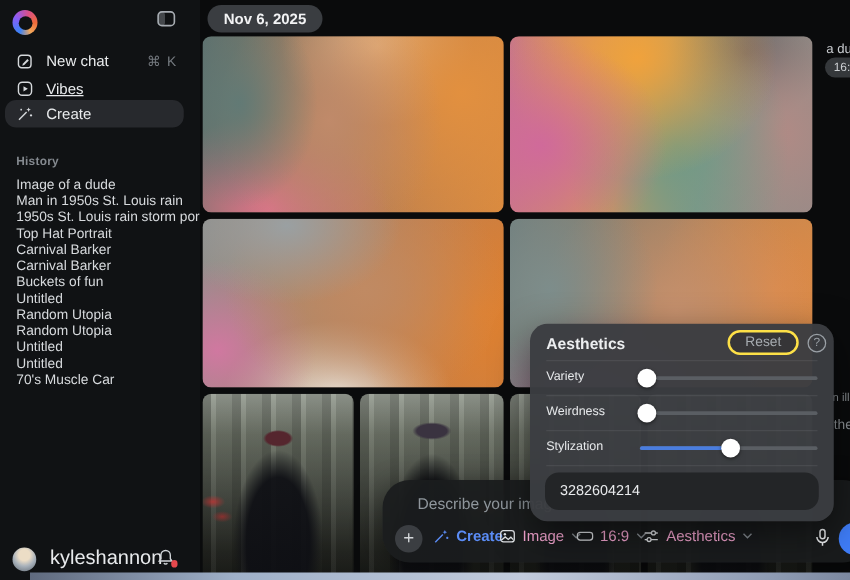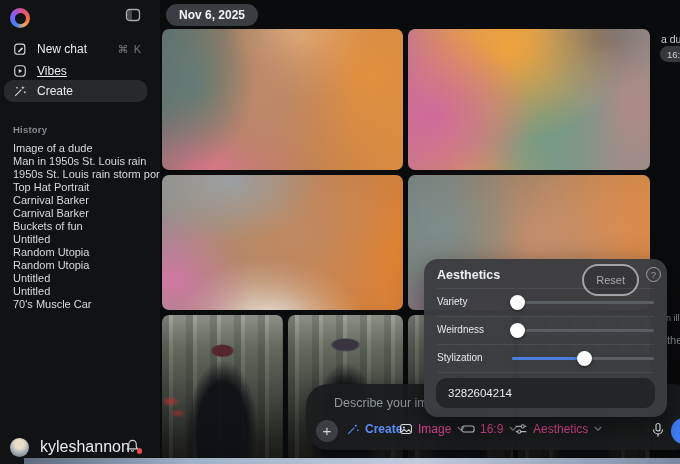--- a/index.html
+++ b/index.html
@@ -86,22 +86,22 @@
   .frag-prompt{position:absolute;left:661px;top:33px;font-size:10.5px;color:#c9ccd0;white-space:nowrap;}
   .frag-ratio{position:absolute;left:660px;top:46px;background:#35383b;color:#ced1d4;font-size:9.5px;
     padding:2.5px 7px;border-radius:8px;white-space:nowrap;}
   .frag-line1{position:absolute;left:666px;top:313px;font-size:9px;color:#8d9296;white-space:nowrap;}
   .frag-line2{position:absolute;left:667px;top:334px;font-size:11px;color:#8d9296;white-space:nowrap;}
 
   
   .aes-panel{position:absolute;left:424px;top:259px;width:243px;height:158px;background:rgba(59,61,65,.97);
     border-radius:14px;z-index:50;box-shadow:0 10px 30px rgba(0,0,0,.5);}
   .aes-title{position:absolute;left:13px;top:9px;font-size:12.5px;font-weight:bold;color:#eceef0;}
-  .reset-btn{position:absolute;right:28px;top:5px;height:32px;line-height:16px;padding:0 12px;border-radius:999px;
-    border:2px solid #a3a3a3;color:#a6abb0;font-size:11px;background:rgba(22,24,26,.25);cursor:pointer;}
+  .reset-btn{position:absolute;right:28px;top:5px;height:20px;line-height:16px;padding:0 12px;border-radius:999px;
+    border:2px solid #fde047;color:#a6abb0;font-size:11px;background:rgba(22,24,26,.25);cursor:pointer;}
   .help-btn{position:absolute;right:6px;top:8px;width:13px;height:13px;border:1.5px solid #9aa0a6;border-radius:50%;
     color:#9aa0a6;font-size:9.5px;line-height:13px;text-align:center;cursor:pointer;}
   .aes-row{position:absolute;left:13px;width:217px;height:15px;}
   .aes-label{position:absolute;left:0;top:1px;font-size:10px;color:#e6e8ea;}
   .slider{position:absolute;left:75px;top:0;width:142px;height:15px;cursor:pointer;}
   .slider .track{position:absolute;left:0;right:0;top:6px;height:3px;background:#5a5e63;border-radius:2px;}
   .slider .fill{position:absolute;left:0;top:6px;height:3px;background:#4a7dde;border-radius:2px;width:0;}
   .slider .thumb{position:absolute;top:0;width:15px;height:15px;border-radius:50%;background:#fff;
     box-shadow:0 1px 3px rgba(0,0,0,.55);}
   .aes-div{position:absolute;left:13px;width:217px;height:1px;background:rgba(255,255,255,.07);}
@@ -110,21 +110,21 @@
     font-family:"Liberation Sans",sans-serif;}
 
   
   .prompt-bar{position:absolute;left:306px;top:384px;width:390px;height:66px;background:rgba(26,28,30,.95);
     border-radius:22px;z-index:40;box-shadow:0 6px 24px rgba(0,0,0,.45);}
   .prompt-input{position:absolute;left:26px;top:8px;width:330px;height:20px;background:transparent;border:none;
     color:#e8eaec;font-size:12.5px;outline:none;font-family:"Liberation Sans",sans-serif;}
   .prompt-input::placeholder{color:#8f969c;}
   .plus-btn{position:absolute;left:10px;top:36px;width:22px;height:22px;border-radius:50%;background:#3b3e42;
     color:#d4d7da;font-size:15px;line-height:21px;text-align:center;cursor:pointer;}
-  .tb-item{position:absolute;top:38px;display:flex;align-items:center;gap:5px;font-size:12px;color:#ec4899;cursor:pointer;}
+  .tb-item{position:absolute;top:38px;display:flex;align-items:center;gap:5px;font-size:12px;color:#f9a8d4;cursor:pointer;}
   .tb-icon{width:14px;height:14px;color:#dfe2e5;}
   .chev{width:8px;height:6px;color:#8a9096;margin-left:1px;}
   .create-item{color:#5b8cf5;font-weight:bold;}
   .create-item .tb-icon{color:#5b8cf5;}
   .mic-btn{position:absolute;left:344px;top:37px;width:16px;height:18px;color:#eef0f2;cursor:pointer;}
   .send-btn{position:absolute;left:365px;top:34px;width:26px;height:26px;border-radius:50%;background:#3f7df8;
     color:#fff;cursor:pointer;display:flex;align-items:center;justify-content:center;}
 
   
   .bottom-strip{position:absolute;left:24px;top:458px;width:656px;height:6px;z-index:60;

